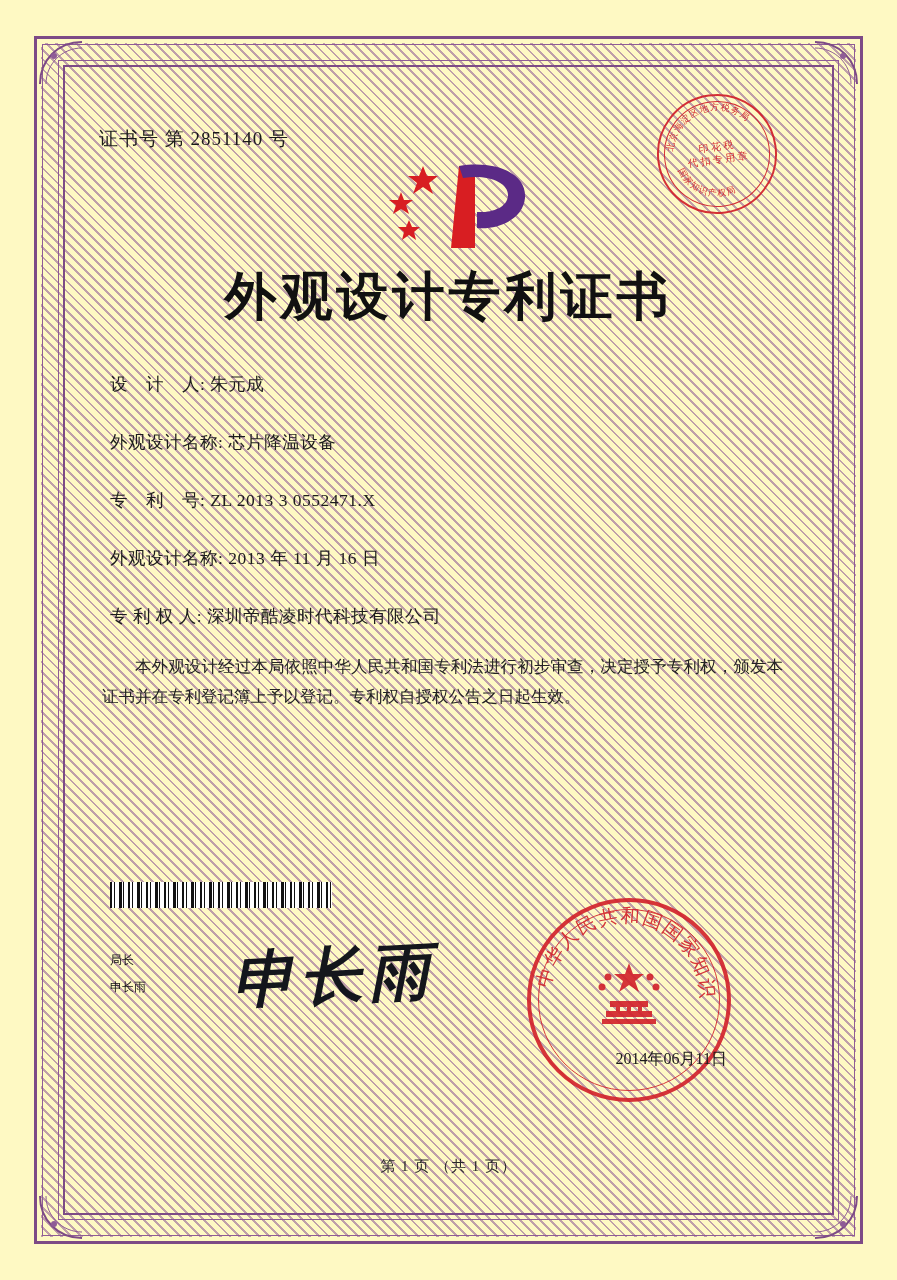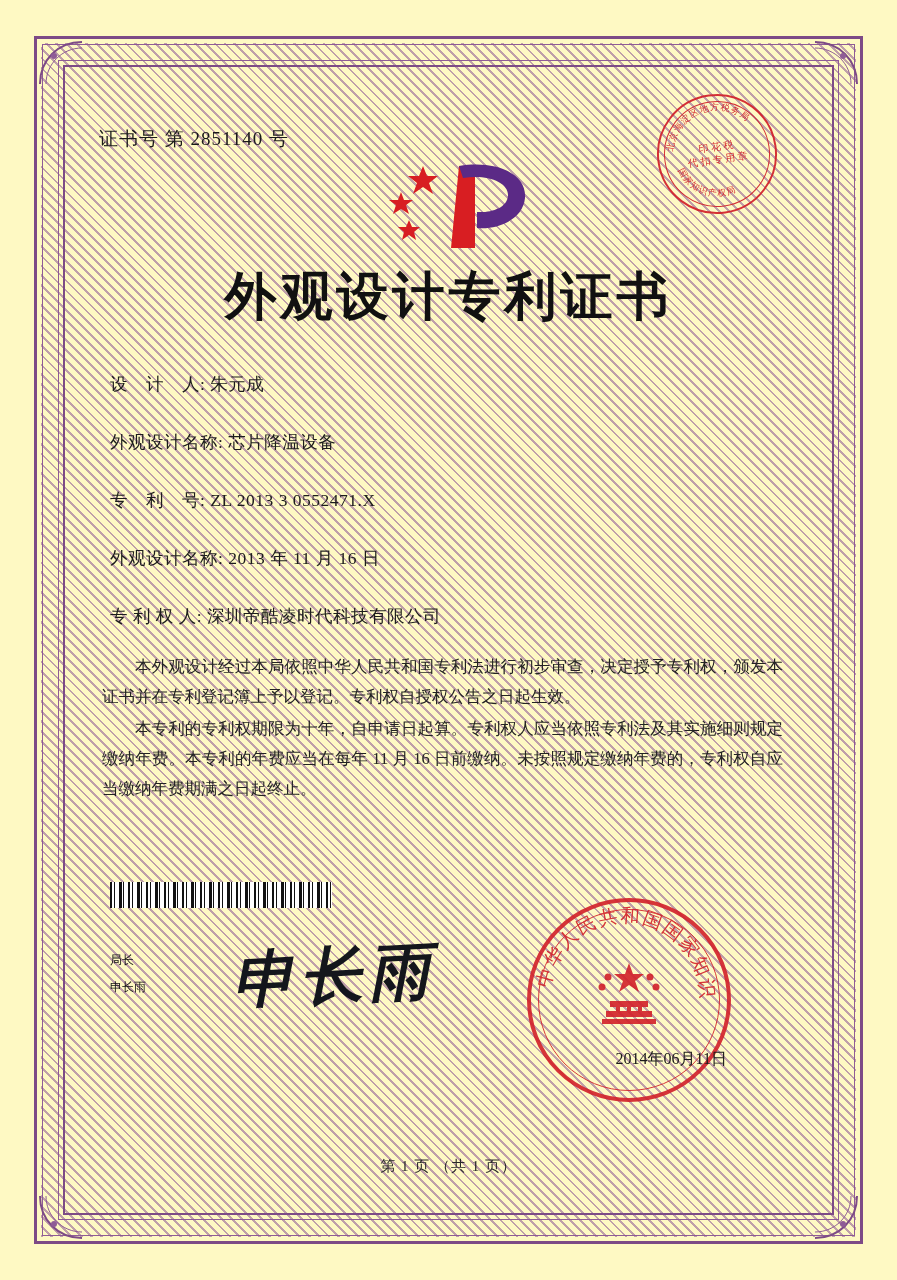--- a/index.html
+++ b/index.html
@@ -331,21 +331,20 @@
         <span class="val">2013 年 11 月 16 日</span>
       </div>
       <div class="field">
         <span class="lbl">专 利 权 人:</span>
         <span class="val">深圳帝酷凌时代科技有限公司</span>
       </div>
     </div>
 
     <div class="paras">
       <p class="para">本外观设计经过本局依照中华人民共和国专利法进行初步审查，决定授予专利权，颁发本证书并在专利登记簿上予以登记。专利权自授权公告之日起生效。</p>
-      <p class="para">本专利的专利权期限为十年，自申请日起算。专利权人应当依照专利法及其实施细则规定缴纳年费。本专利的年费应当在每年 11 月 16 日前缴纳。未按照规定缴纳年费的，专利权自应当缴纳年费期满之日起终止。</p>
     </div>
 
     <div class="barcode"></div>
 
     <div class="signature-block">
       <div class="sig-label">局长</div>
       <div class="sig-label">申长雨</div>
     </div>
     <div class="sig-script">申长雨</div>
 

